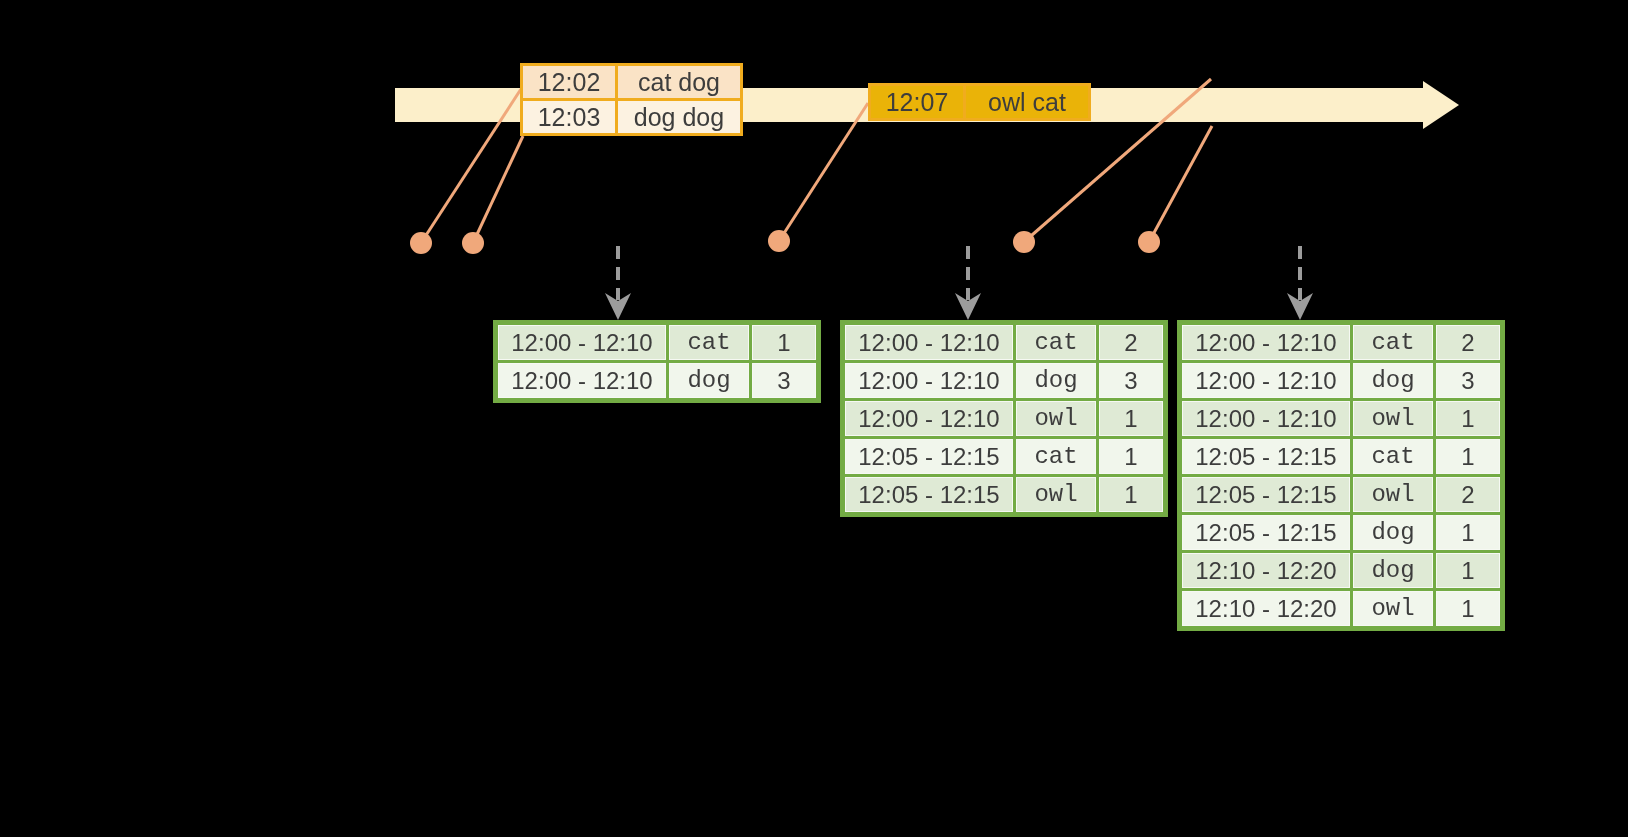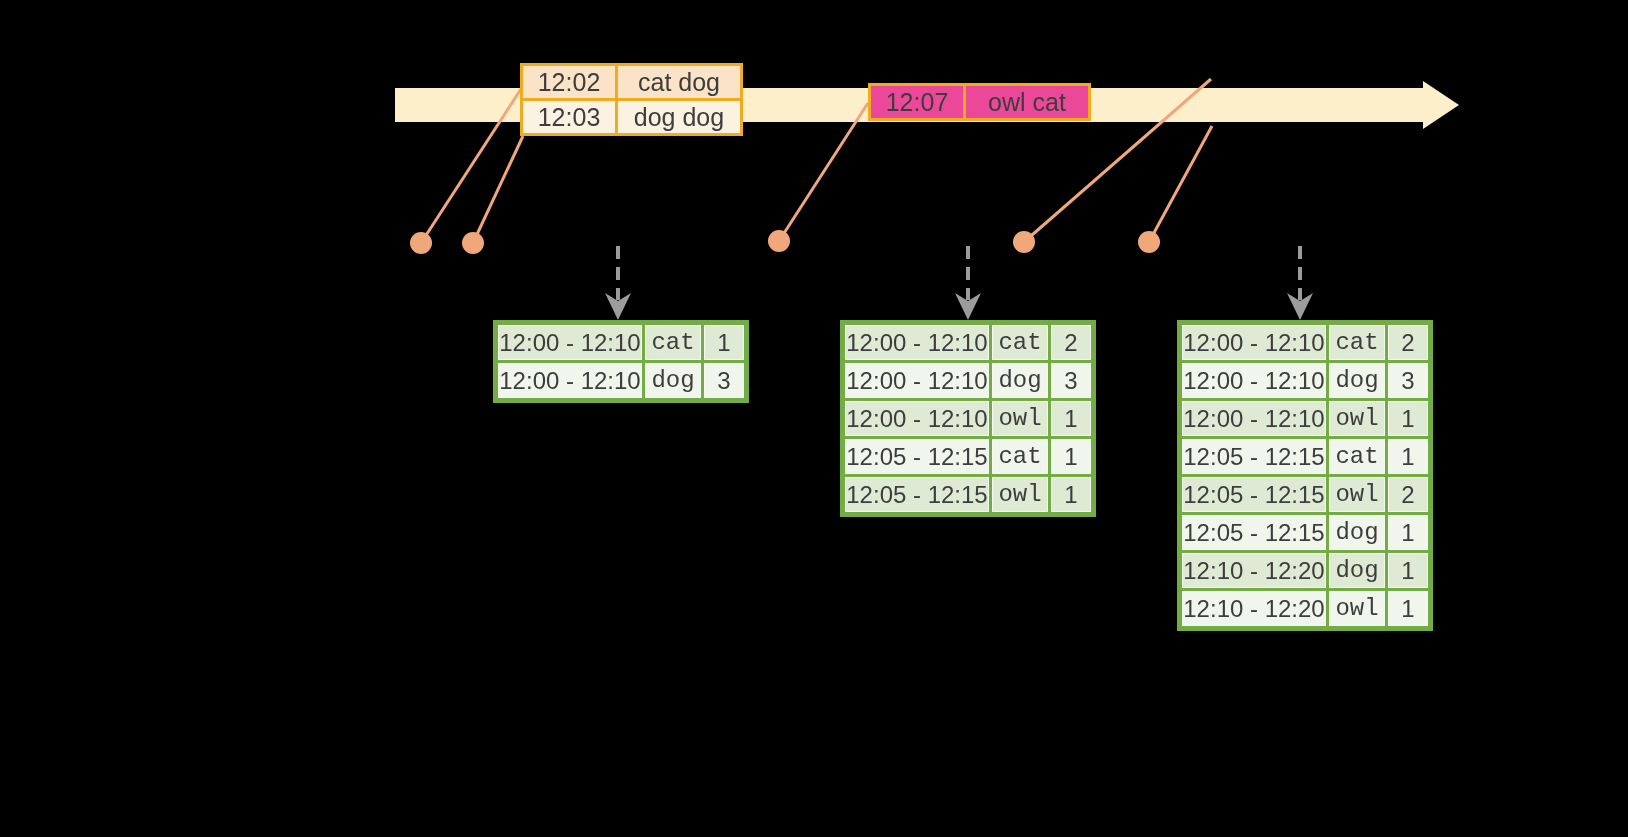--- a/index.html
+++ b/index.html
@@ -27,29 +27,29 @@
   .etable td{
     border:3px solid #F0AC1E;height:32px;text-align:center;
     font-size:25px;padding:0 6px;white-space:nowrap;
   }
   .etable td.tcol{width:80px;}
   .etable td.wcol{width:110px;}
   .et3 td.tcol{width:70px;}
   .et3 td.wcol{width:100px;}
   .r-dark td{background:#FAE3C6;}
   .r-light td{background:#FCF2E1;margin-top:24px;}
-  .r-mid td{background:#ec4899;}
+  .r-mid td{background:#eab308;}
   
   .gtable{
     position:absolute;border-collapse:separate;border-spacing:3px;
     background:#73AB44;border:2px solid #73AB44;z-index:3;
   }
   .gtable td{
     height:33px;text-align:center;font-size:24px;white-space:nowrap;
-    border:1px solid #F6F9F3;padding:0 0;
+    border:1px solid #F6F9F3;padding:0 12px;
   }
   .gtable td.win{width:142px;}
   .gtable td.word{width:54px;font-family:Liberation Mono, monospace;}
   .gtable td.cnt{width:38px;}
   .gtable tr:nth-child(odd) td{background:#DFEAD5;}
   .gtable tr:nth-child(even) td{background:#F1F6EC;}
 </style>
 </head>
 <body>
 

